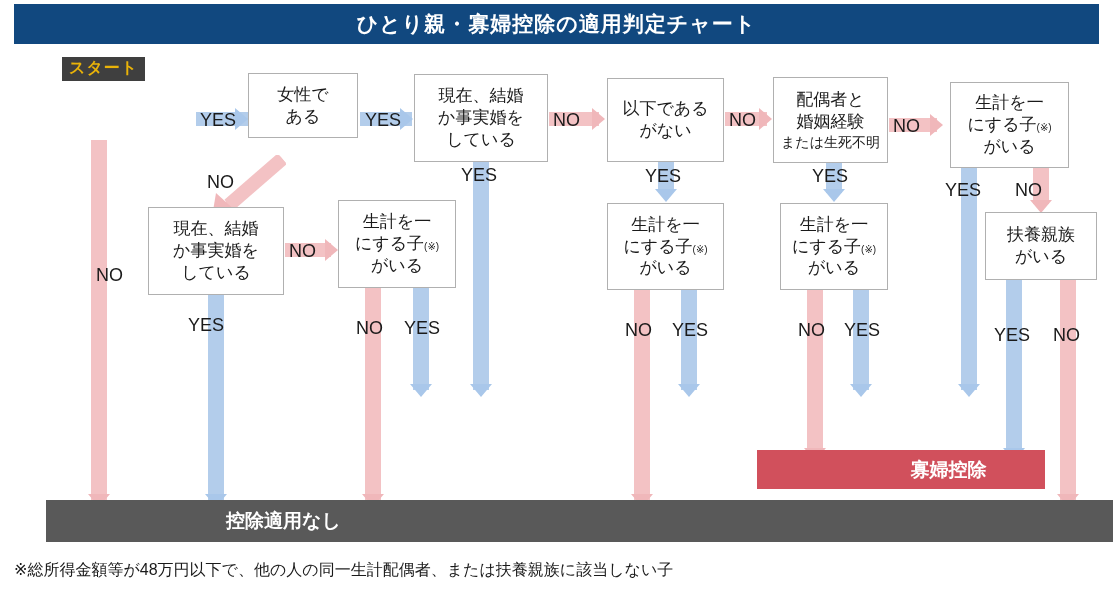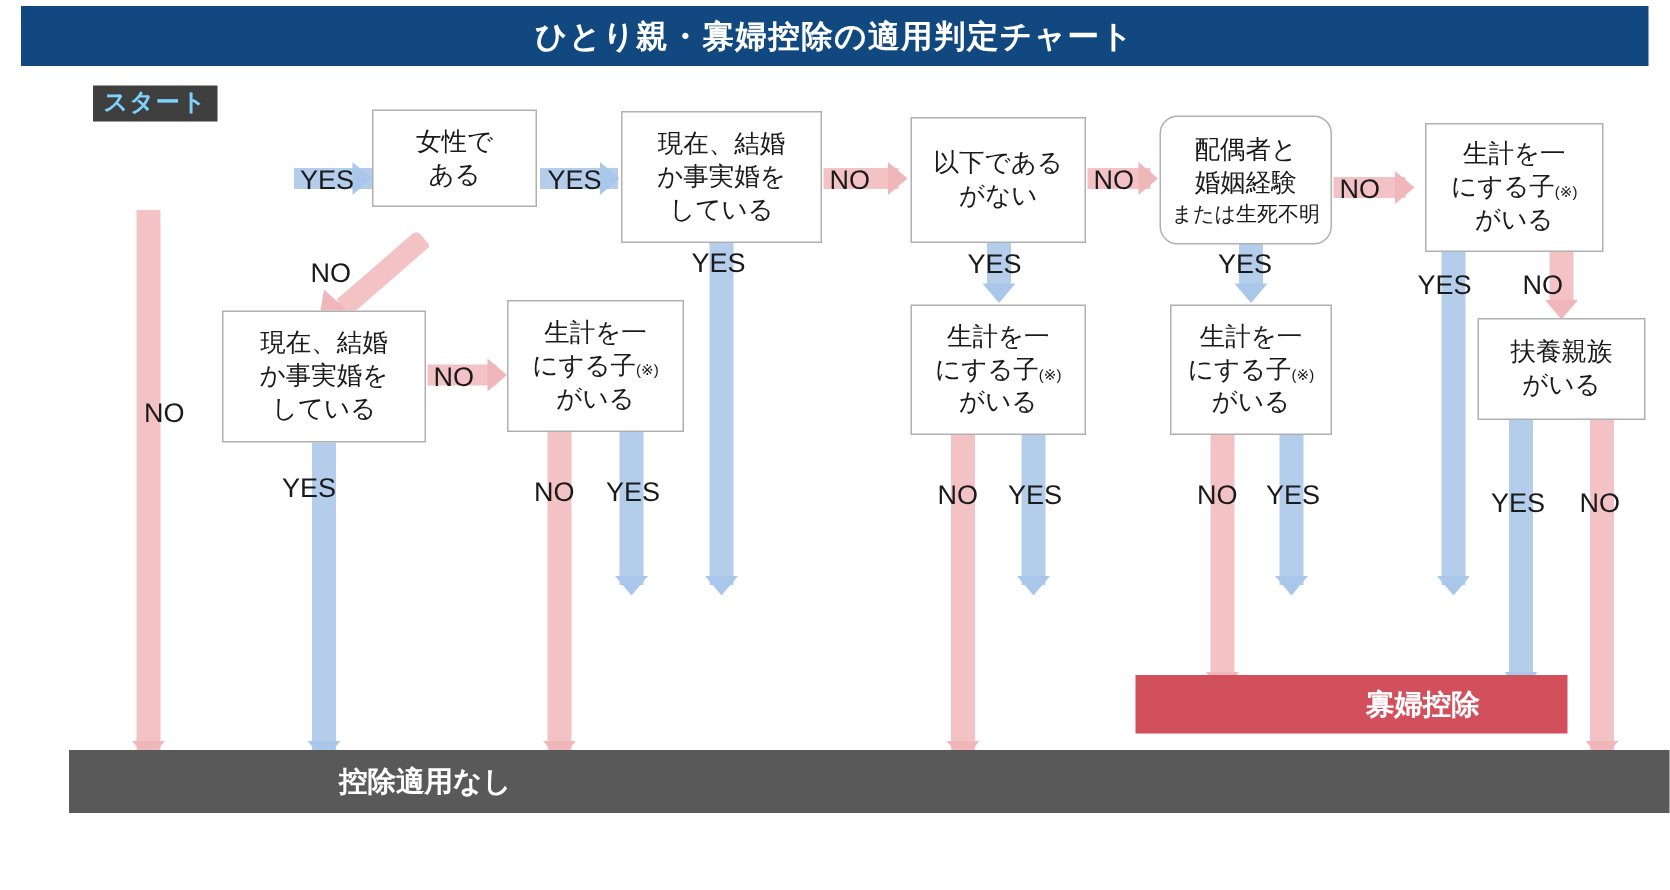--- a/index.html
+++ b/index.html
@@ -25,21 +25,21 @@
     display:flex;flex-direction:column;align-items:center;justify-content:center;
     text-align:center;font-size:17px;line-height:1.28;color:#1a1a1a;
     box-sizing:border-box;z-index:6;
   }
   .box .ln{white-space:nowrap;}
   .box .sub{font-size:14px;line-height:1.2;margin-top:1px;}
   .mini{font-size:10px;vertical-align:-1px;}
 
   
   .starttag{
-    position:absolute;background:#3f3f3f;color:#7dd3fc;
+    position:absolute;background:#3f3f3f;color:#eab308;
     font-size:16px;font-weight:bold;letter-spacing:1px;
     padding:1px 7px 2px 7px;z-index:9;white-space:nowrap;
   }
 
   
   .shaft{position:absolute;z-index:2;}
   .blue{background:#b3cdeb;}
   .pink{background:#f3c2c4;}
 
   
@@ -94,21 +94,21 @@
     <span class="ln">現在、結婚</span>
     <span class="ln">か事実婚を</span>
     <span class="ln">している</span>
   </div>
 
   <div class="box" style="left:607px;top:78px;width:117px;height:84px;">
     <span class="ln">以下である</span>
     <span class="ln">がない</span>
   </div>
 
-  <div class="box" style="left:773px;top:77px;width:115px;height:86px;border-radius:12px;">
+  <div class="box" style="left:773px;top:77px;width:115px;height:86px;">
     <span class="ln">配偶者と</span>
     <span class="ln">婚姻経験</span>
     <span class="sub">または生死不明</span>
   </div>
 
   <div class="box" style="left:950px;top:82px;width:119px;height:86px;">
     <span class="ln">生計を一</span>
     <span class="ln"><span>にする子</span><span class="mini">(※)</span></span>
     <span class="ln">がいる</span>
   </div>
@@ -237,14 +237,15 @@
 
 
   <div class="bar bar-kafu" style="left:757px;top:450px;width:288px;height:39px;padding-left:95px;justify-content:center;">
     <span>寡婦控除</span>
   </div>
 
   <div class="bar bar-none" style="left:14px;top:500px;width:1099px;height:42px;padding-left:180px;margin-left:32px;">
     <span>控除適用なし</span>
   </div>
 
+  <div class="footnote">※総所得金額等が48万円以下で、他の人の同一生計配偶者、または扶養親族に該当しない子</div>
 
 </div>
 
 </body></html>

